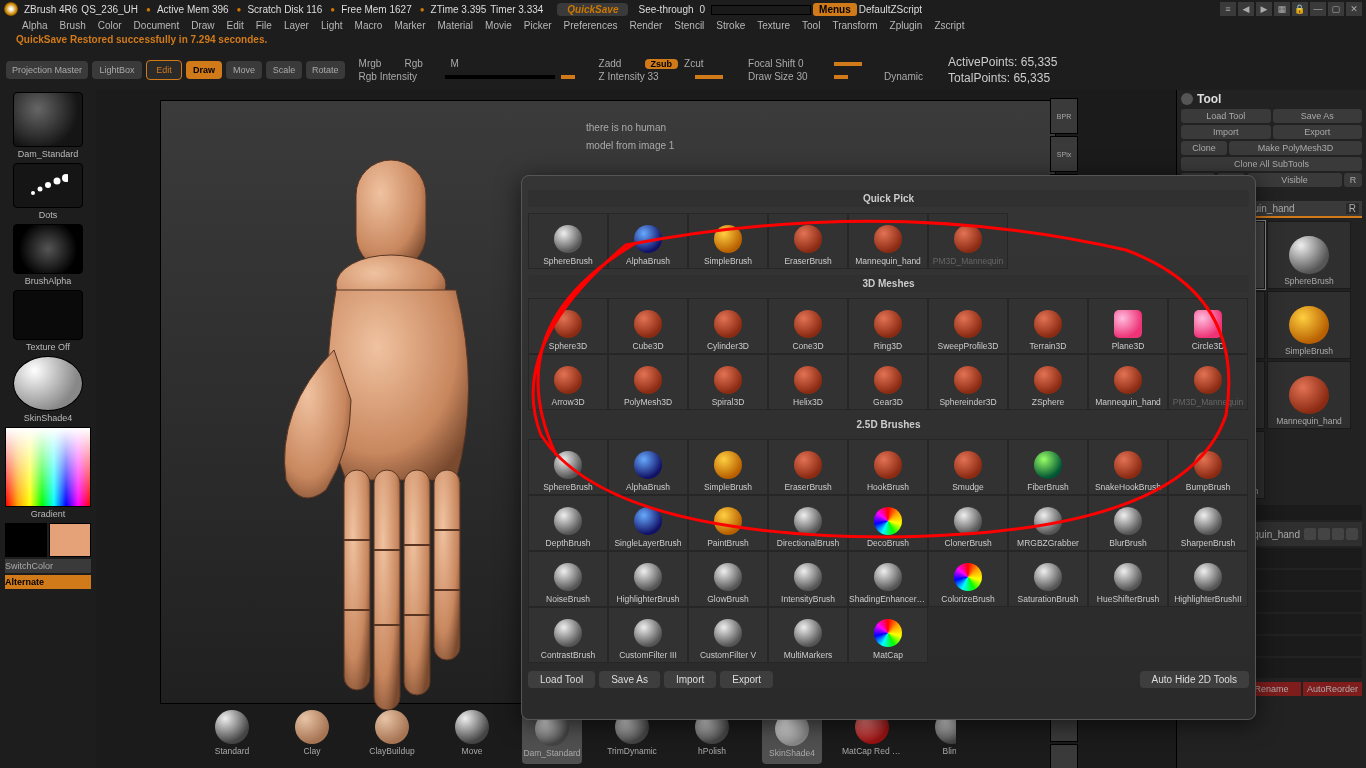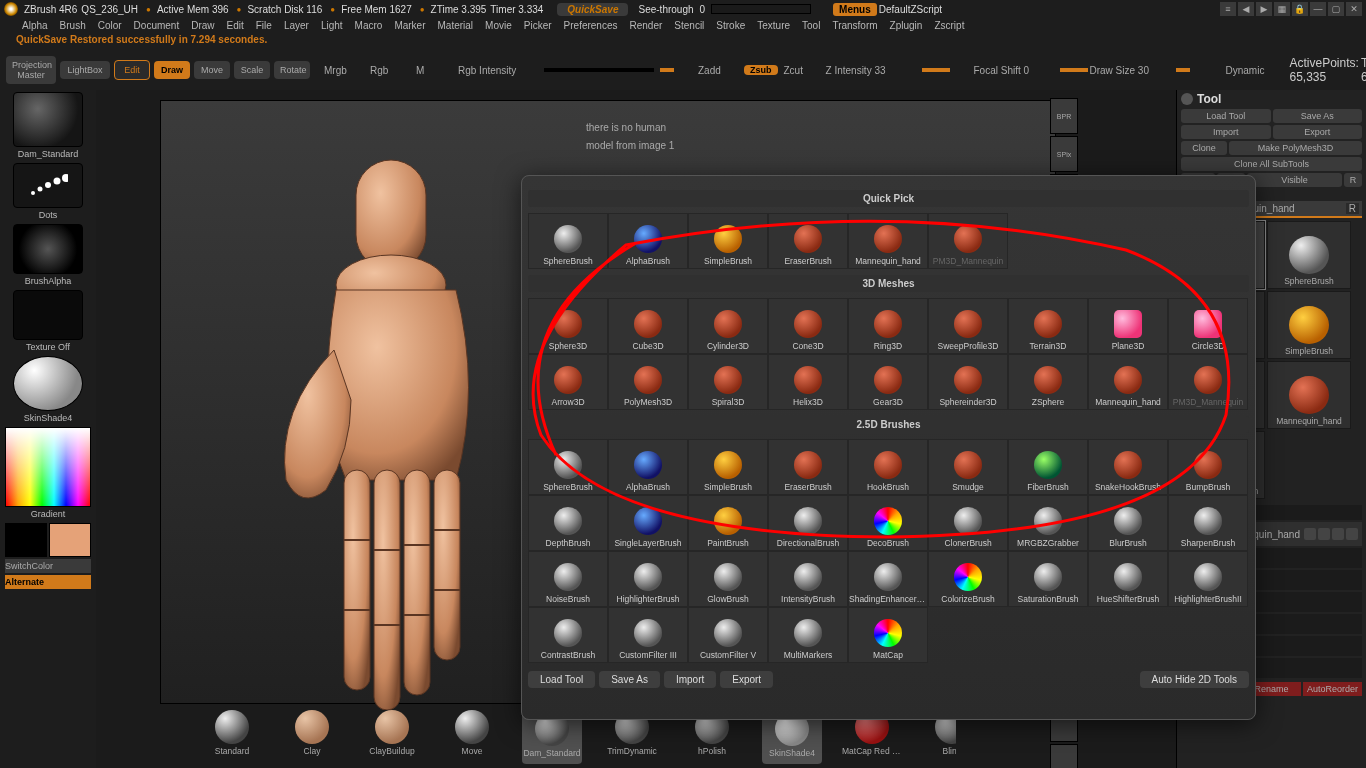--- a/index.html
+++ b/index.html
@@ -4,39 +4,39 @@
 <style>
   * { margin:0; padding:0; box-sizing:border-box; font-family:Verdana,Arial,sans-serif; font-size:10px; color:#aaa; user-select:none; }
   body { background:#2a2a2a; width:1366px; height:768px; overflow:hidden; position:relative; }
 
   
   #statusbar { display:flex; align-items:center; height:18px; background:#1d1d1d; padding:0 4px; gap:2px; overflow:hidden; white-space:nowrap; }
   #statusbar .logo { width:14px; height:14px; border-radius:50%; background:radial-gradient(circle,#fff 10%,#c80 55%,#420 80%); margin-right:4px;}
   #statusbar .txt { font-size:10px; color:#ddd; margin-right:2px;}
   #statusbar .dot { color:#c70; font-size:8px; margin:0 4px;}
   #quicksave-btn { background:#3a3a3a; padding:1px 10px; font-style:italic; font-weight:bold; color:#c70; border-radius:4px; margin-left:10px;}
-  #see-through { display:flex; align-items:center; gap:4px; margin-left:8px;}
+  #see-through { display:flex; align-items:flex-end; gap:4px; margin-left:8px;}
   #see-through .bar { width:100px; height:10px; background:#1a1a1a; border:1px solid #000;}
-  #menus-tab { background:#d17a1a; color:#000; font-weight:bold; padding:1px 6px; border-radius:3px; margin-left:20px;}
+  #menus-tab { background:#d17a1a; color:#000; font-weight:bold; padding:1px 6px; border-radius:3px; margin-left:0;}
   #statusbar .winicons { display:flex; gap:2px; margin-left:auto;}
   #statusbar .winicons span{ width:16px; height:14px; background:#3a3a3a; display:flex; align-items:center; justify-content:center; font-size:9px;}
 
   
   #menubar { display:flex; height:16px; background:#1d1d1d; padding-left:16px; gap:0; overflow:hidden;}
   #menubar span { font-size:10px; color:#b8b8b8; padding:2px 6px; }
   #quicksave-msg { height:16px; padding-left:16px; background:#1d1d1d;}
   #quicksave-msg span{ color:#d17a1a; font-weight:bold; font-size:10px;}
 
   
   #optbar { display:flex; align-items:center; height:40px; background:#1d1d1d; padding:0 6px; gap:4px; overflow:hidden;}
   .optbtn { background:#3a3a3a; padding:4px 6px; border-radius:4px; text-align:center; font-size:9px; line-height:10px; min-width:50px;}
   .optbtn.narrow{min-width:36px;}
   .optbtn.orange{background:#d17a1a;color:#000;font-weight:bold;}
   .optbtn.outlined{background:#2a2a2a;border:1px solid #d17a1a;color:#d17a1a;}
-  .slider-group { display:flex; flex-direction:row; gap:2px; margin-left:6px;}
+  .slider-group { display:flex; flex-direction:column; gap:2px; margin-left:6px;}
   .slider-row{display:flex;align-items:center;gap:6px;}
   .slider-row .lbl{font-size:10px;color:#aaa;min-width:40px;}
   .slider-row .wideblank{width:110px;height:4px;background:#000;}
   .miniflag{width:28px;height:4px;background:#d17a1a;}
   .miniflag.half{width:14px;}
   .txtstat{font-size:12px;color:#ccc;}
 
   
   #main { display:flex; height:calc(768px - 18px - 16px - 16px - 40px); }
 

